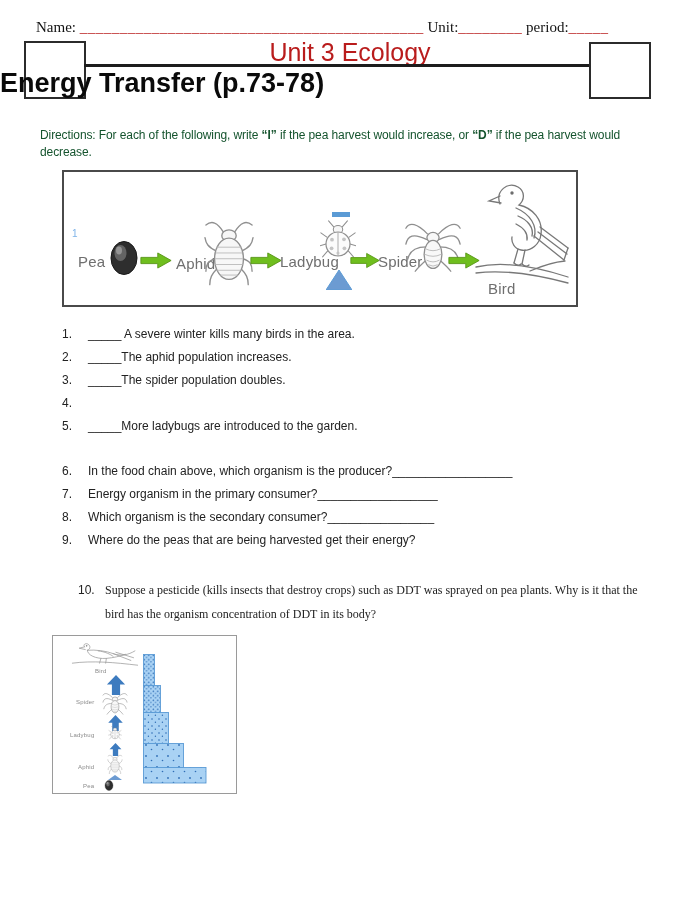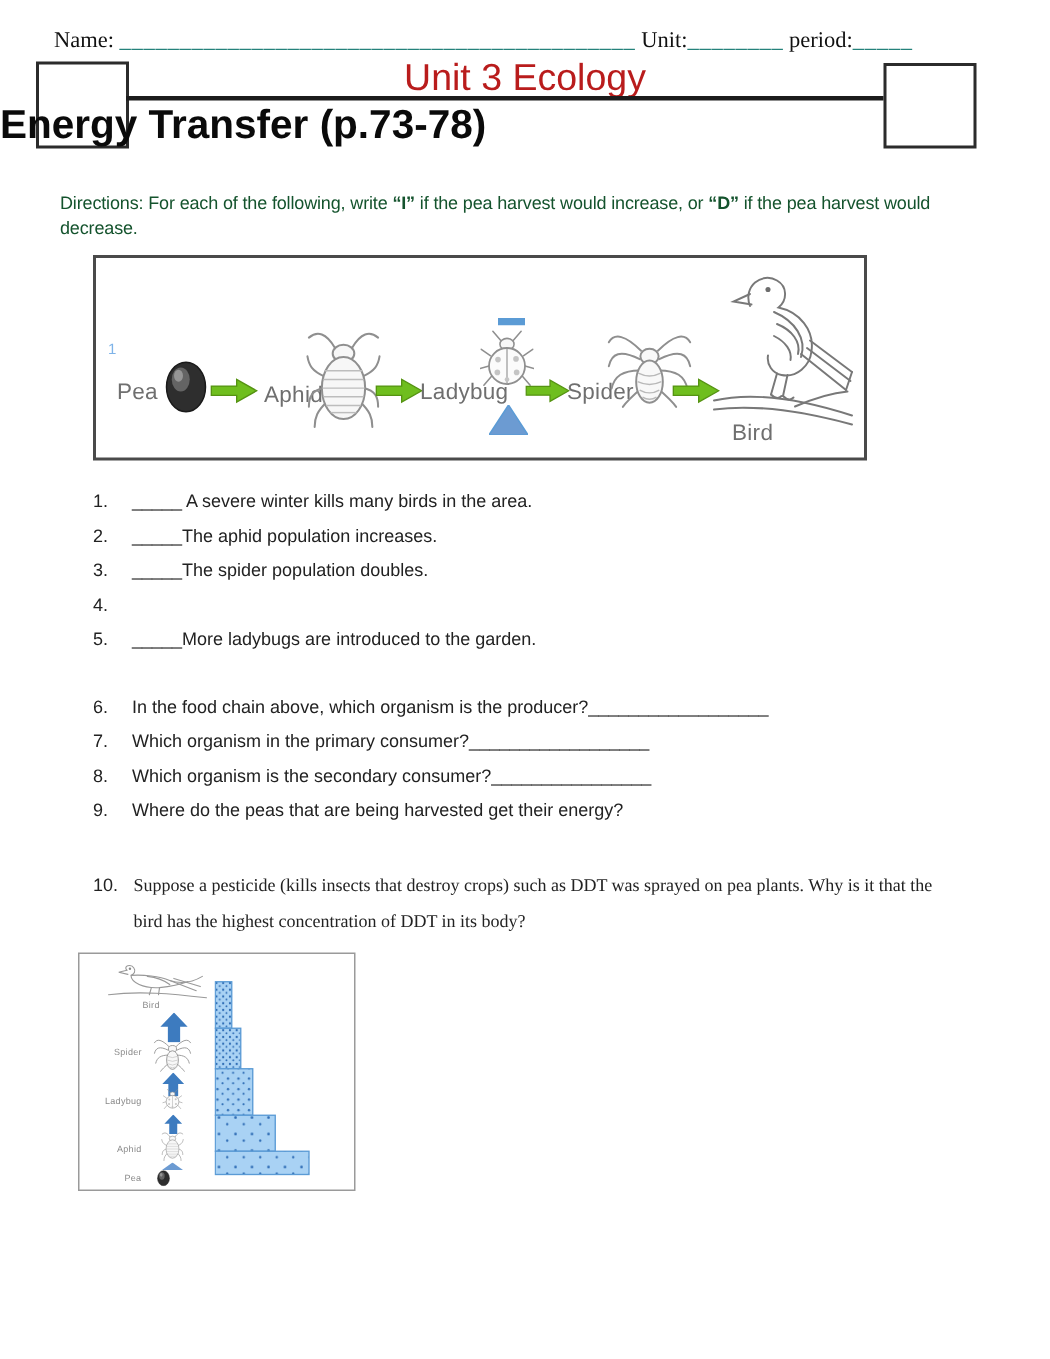--- a/index.html
+++ b/index.html
@@ -2,21 +2,21 @@
 <html><head>
 <meta charset="utf-8">
 <style>
   html,body{margin:0;padding:0;}
   body{width:700px;height:906px;background:#ffffff;position:relative;
        font-family:"Liberation Sans",sans-serif;color:#1f1f1f;overflow:hidden;}
   .abs{position:absolute;}
 
   
   .name-line{left:36px;top:19px;font-family:"Liberation Serif",serif;font-size:15px;color:#111;white-space:nowrap;}
-  .name-line .blank{color:#0f766e;letter-spacing:0.5px;}
+  .name-line .blank{color:#b91c1c;letter-spacing:0.5px;}
   .corner-box{border:2px solid #2b2b2b;background:#fff;}
   .box-left{left:24px;top:41px;width:58px;height:54px;}
   .box-right{left:589px;top:42px;width:58px;height:53px;}
   .unit-title{left:0;right:0;top:38px;text-align:center;font-size:25px;font-weight:400;color:#b91c1c;letter-spacing:0px;}
   .thick-line{left:84px;top:64px;width:505px;height:3px;background:#1c1c1c;}
   .main-title{left:0;right:0;top:68px;text-align:left;font-size:27px;font-weight:700;color:#0a0a0a;}
 
   
   .directions{left:40px;top:127px;width:648px;font-size:12px;line-height:17px;color:#14532d;letter-spacing:-0.1px;}
   .directions b{font-weight:700;}
@@ -24,21 +24,21 @@
   
   .chain-box{left:62px;top:170px;width:512px;height:133px;border:2px solid #4a4a4a;background:#fff;}
   .fc-label{position:absolute;font-size:15px;color:#6f6f6f;letter-spacing:0.2px;}
   .fc-marker{position:absolute;left:8px;top:56px;font-size:10px;color:#7eb3e8;}
 
   
   .q-group{left:62px;font-size:12px;color:#222;}
   .q-row{display:flex;margin-bottom:9.5px;line-height:13.5px;}
   .q-num{width:26px;flex:0 0 26px;}
   .q-text{white-space:nowrap;}
-  .q10-row{display:flex;line-height:24px;}
+  .q10-row{display:flex;line-height:24px;margin-left:16px;}
   .q10-num{width:27px;flex:0 0 27px;}
   .q10-line{white-space:nowrap;font-family:Liberation Serif, serif;}
 
   
   .fig-box{left:52px;top:635px;width:183px;height:157px;border:1px solid #9a9a9a;background:#fff;}
   .fig-label{position:absolute;font-size:6px;color:#8a8a8a;letter-spacing:0.2px;}
   svg{display:block;}
   .defs-hidden{position:absolute;width:0;height:0;overflow:hidden;}
 </style>
 </head>
@@ -273,38 +273,38 @@
     </div>
 </div>
 
 <div class="abs q-group" style="top:465px;">
   <div class="q-row">
       <span class="q-num">6.</span>
       <span class="q-text">In the food chain above, which organism is the producer?__________________</span>
     </div>
   <div class="q-row">
       <span class="q-num">7.</span>
-      <span class="q-text">Which organism in the primary consumer?__________________</span>
+      <span class="q-text">Energy organism in the primary consumer?__________________</span>
     </div>
   <div class="q-row">
       <span class="q-num">8.</span>
       <span class="q-text">Which organism is the secondary consumer?________________</span>
     </div>
   <div class="q-row">
       <span class="q-num">9.</span>
       <span class="q-text">Where do the peas that are being harvested get their energy?</span>
     </div>
 </div>
 
 <div class="abs q-group" style="top:578px;width:636px;">
   <div class="q10-row">
     <span class="q10-num">10.</span>
     <div>
       <div class="q10-line">Suppose a pesticide (kills insects that destroy crops) such as DDT was sprayed on pea plants. Why is it that the</div>
-      <div class="q10-line">bird has the highest concentration of DDT in its body?</div>
+      <div class="q10-line">bird has the organism concentration of DDT in its body?</div>
     </div>
   </div>
 </div>
 
 <div class="abs fig-box">
   <svg class="abs" style="left:18px;top:3px;" width="68" height="32">
       <use href="#sym-bird-small"></use>
     </svg>
   <span class="fig-label" style="left:42px;top:32px;">Bird</span>
 

